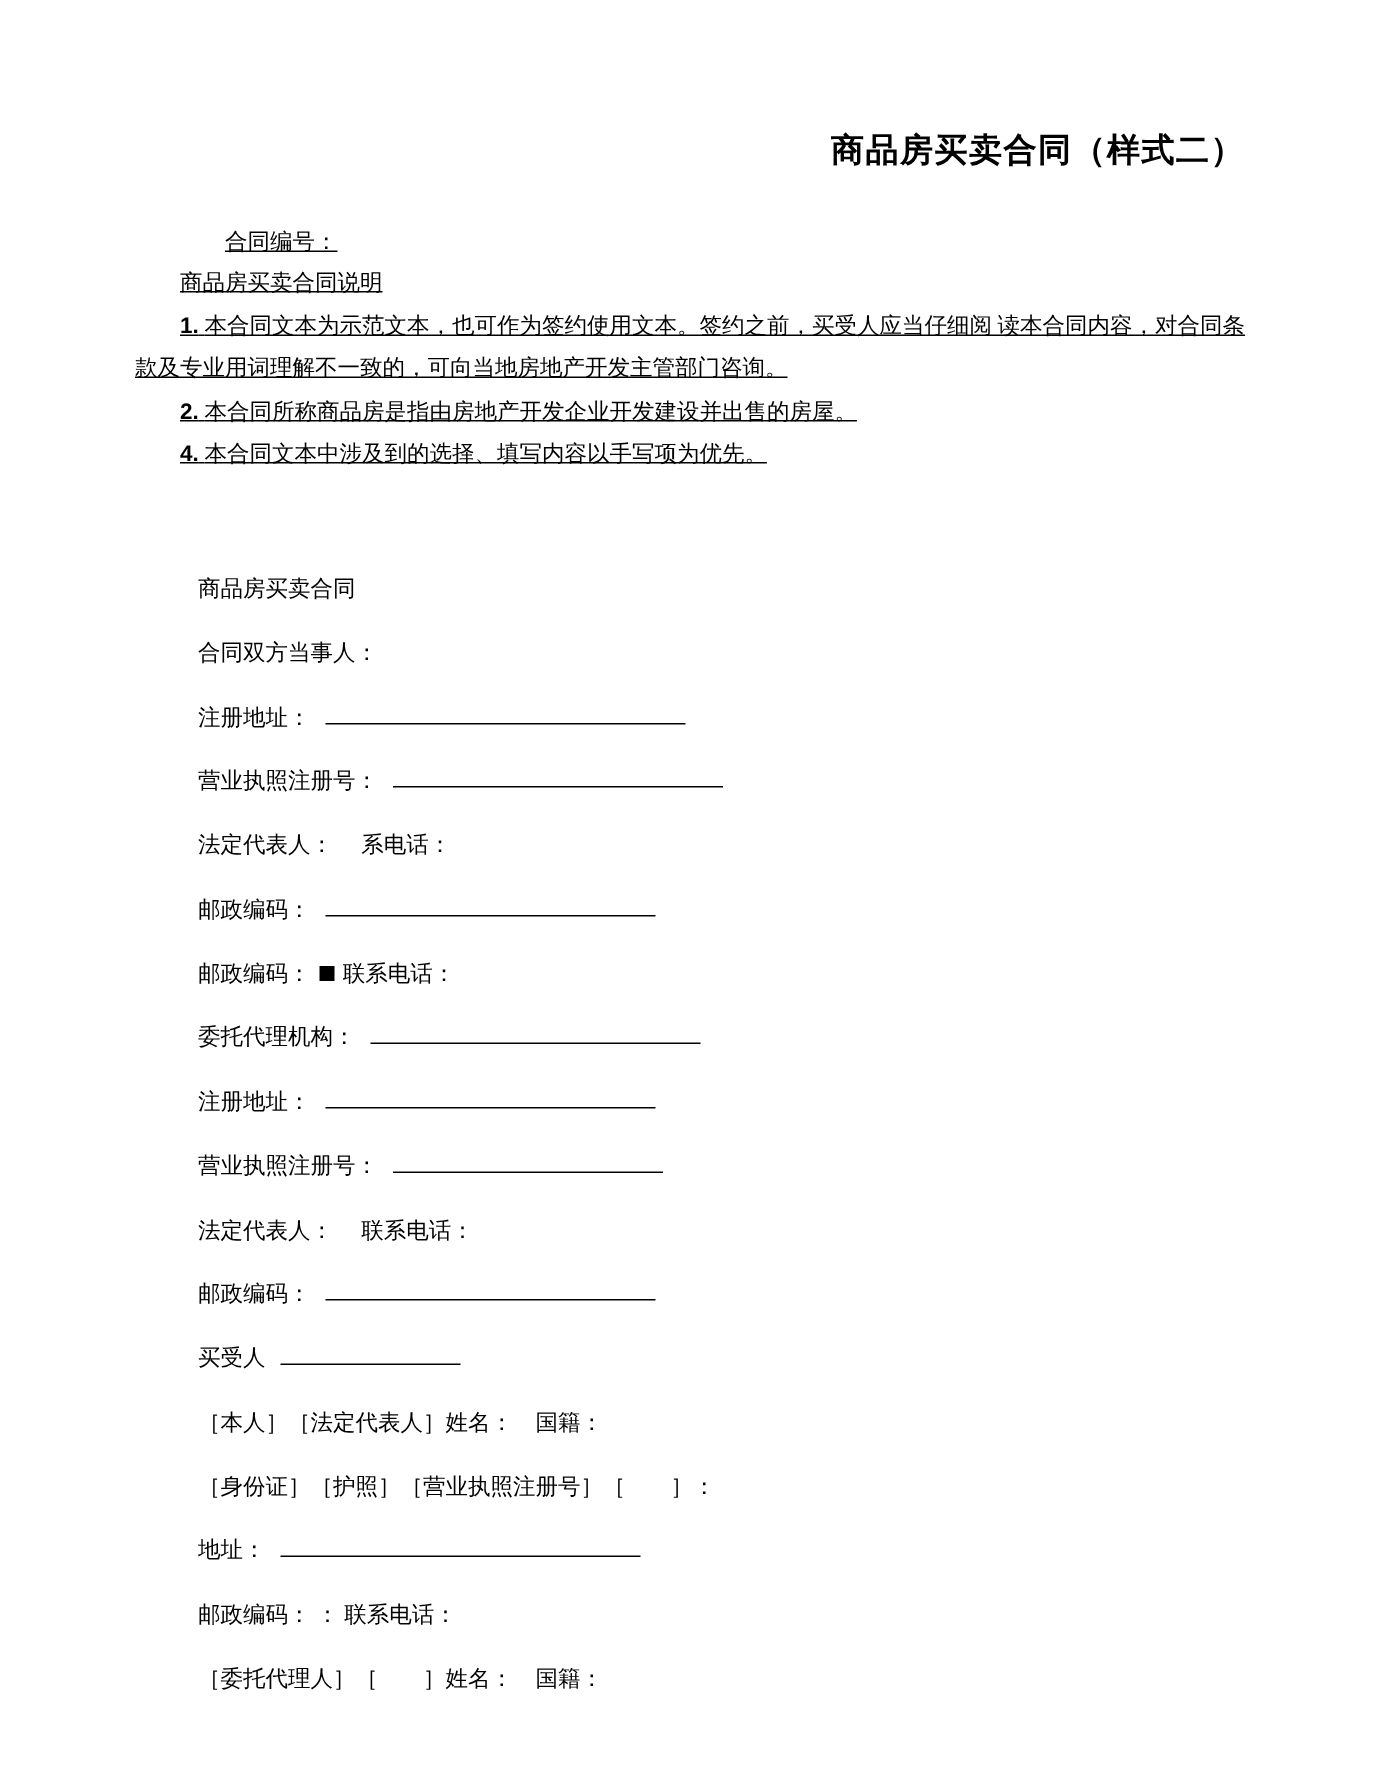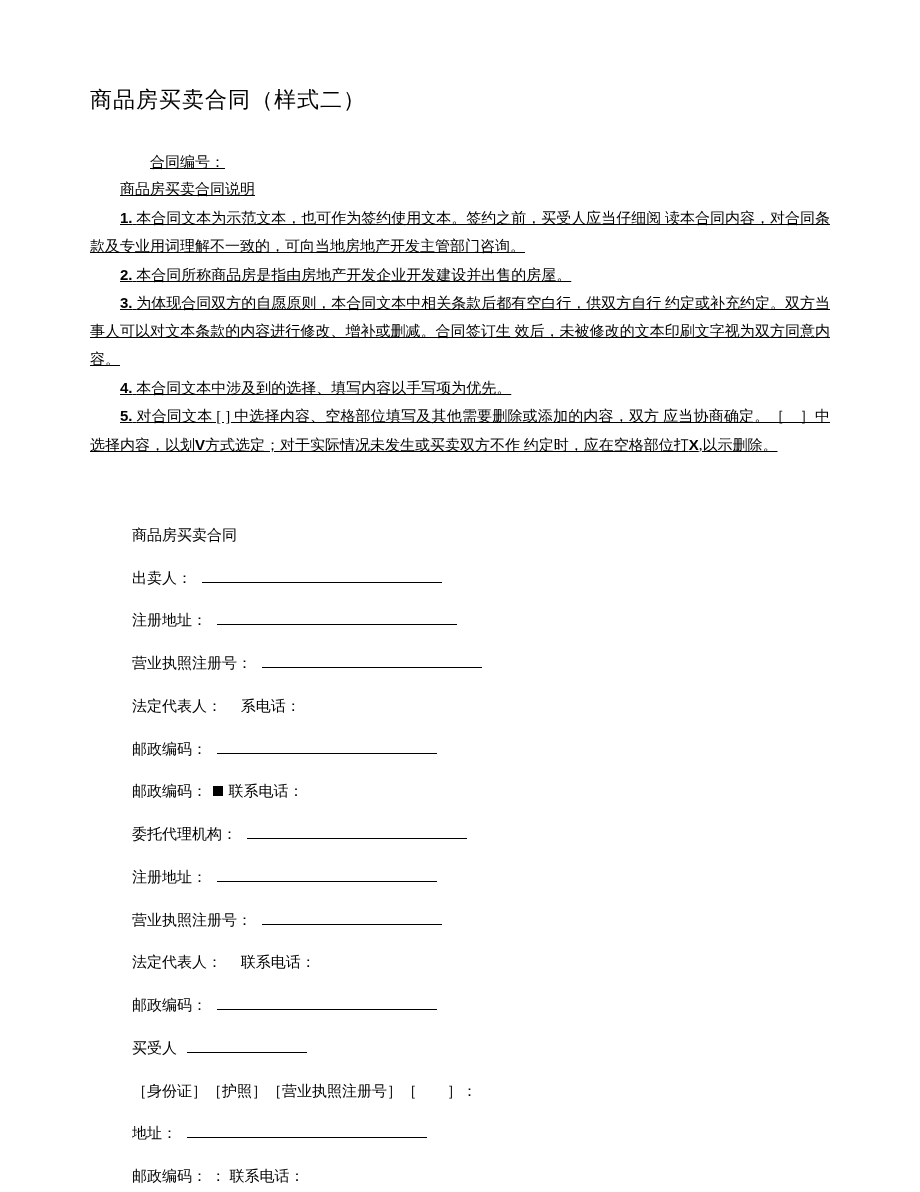--- a/index.html
+++ b/index.html
@@ -9,23 +9,23 @@
     font-family: "SimSun", "宋体", serif;
     color: #000;
     width: 920px;
   }
   .page {
     padding: 80px 90px 60px 90px;
     font-size: 15px;
     line-height: 1.85;
   }
   .title {
-    text-align: left;
+    text-align: right;
     font-size: 22px;
-    font-weight: 400;
+    font-weight: 700;
     margin-bottom: 28px;
     letter-spacing: 1px;
   }
   .indent {
     text-indent: 2em;
   }
   .indent-more {
     text-indent: 4em;
   }
   .para {
@@ -80,43 +80,32 @@
   <p class="para indent">
     <span class="num">1.</span>
     <span>本合同文本为示范文本，也可作为签约使用文本。签约之前，买受人应当仔细阅 读本合同内容，对合同条款及专业用词理解不一致的，可向当地房地产开发主管部门咨询。</span>
   </p>
 
   <p class="para indent">
     <span class="num">2.</span>
     <span>本合同所称商品房是指由房地产开发企业开发建设并出售的房屋。</span>
   </p>
 
-  <p class="para indent">
-    <span class="num">3.</span>
-    <span>为体现合同双方的自愿原则，本合同文本中相关条款后都有空白行，供双方自行 约定或补充约定。双方当事人可以对文本条款的内容进行修改、增补或删减。合同签订生 效后，未被修改的文本印刷文字视为双方同意内容。</span>
-  </p>
 
   <p class="para indent">
     <span class="num">4.</span>
     <span>本合同文本中涉及到的选择、填写内容以手写项为优先。</span>
   </p>
 
-  <p class="para indent">
-    <span class="num">5.</span>
-    <span>对合同文本 [ ] 中选择内容、空格部位填写及其他需要删除或添加的内容，双方 应当协商确定。［　］中选择内容，以划</span><span style="font-family:Arial;font-weight:bold">V</span><span>方式选定；对于实际情况未发生或买卖双方不作 约定时，应在空格部位打</span><span style="font-family:Arial;font-weight:bold">X</span><span>,以示删除。</span>
-  </p>
 
 
   <div class="section2">
     <p>商品房买卖合同</p>
+    <p>合同双方当事人：</p>
 
-    <p>
-      <span>出卖人：</span>
-      <span class="underline long"></span>
-    </p>
 
     <p>
       <span>注册地址：</span>
       <span class="underline long"></span>
     </p>
 
     <p>
       <span>营业执照注册号：</span>
       <span class="underline mid"></span>
     </p>
@@ -162,20 +151,21 @@
     <p>
       <span>邮政编码：</span>
       <span class="underline mid"></span>
     </p>
 
     <p>
       <span>买受人</span>
       <span class="underline xs"></span>
     </p>
 
+    <p>［本人］［法定代表人］姓名：　国籍：</p>
 
     <p>［身份证］［护照］［营业执照注册号］［　　］：</p>
 
     <p>
       <span>地址：</span>
       <span class="underline long"></span>
     </p>
 
     <p>
       <span>邮政编码：</span>

